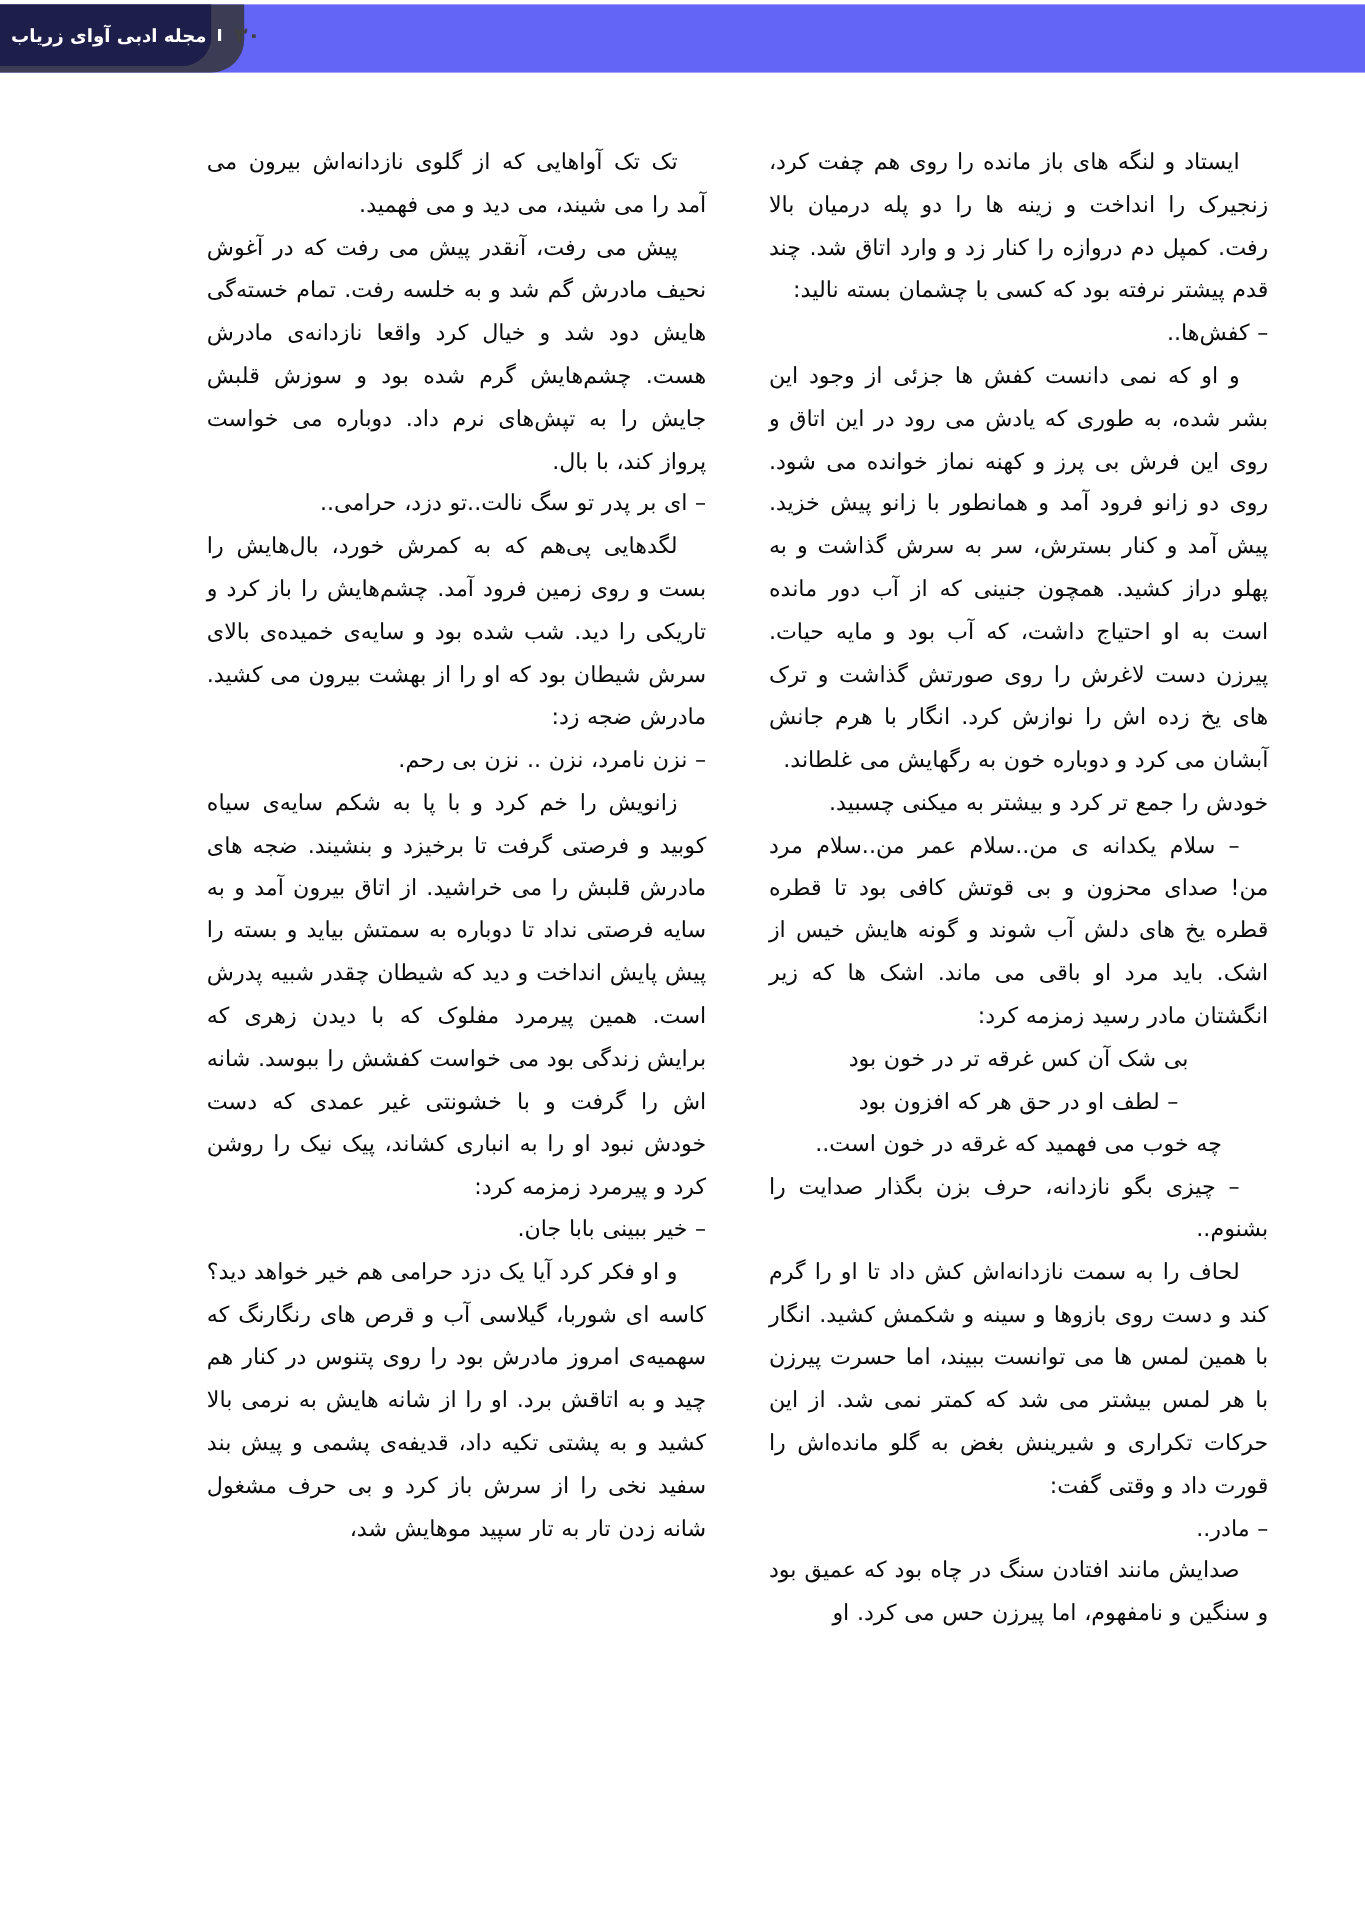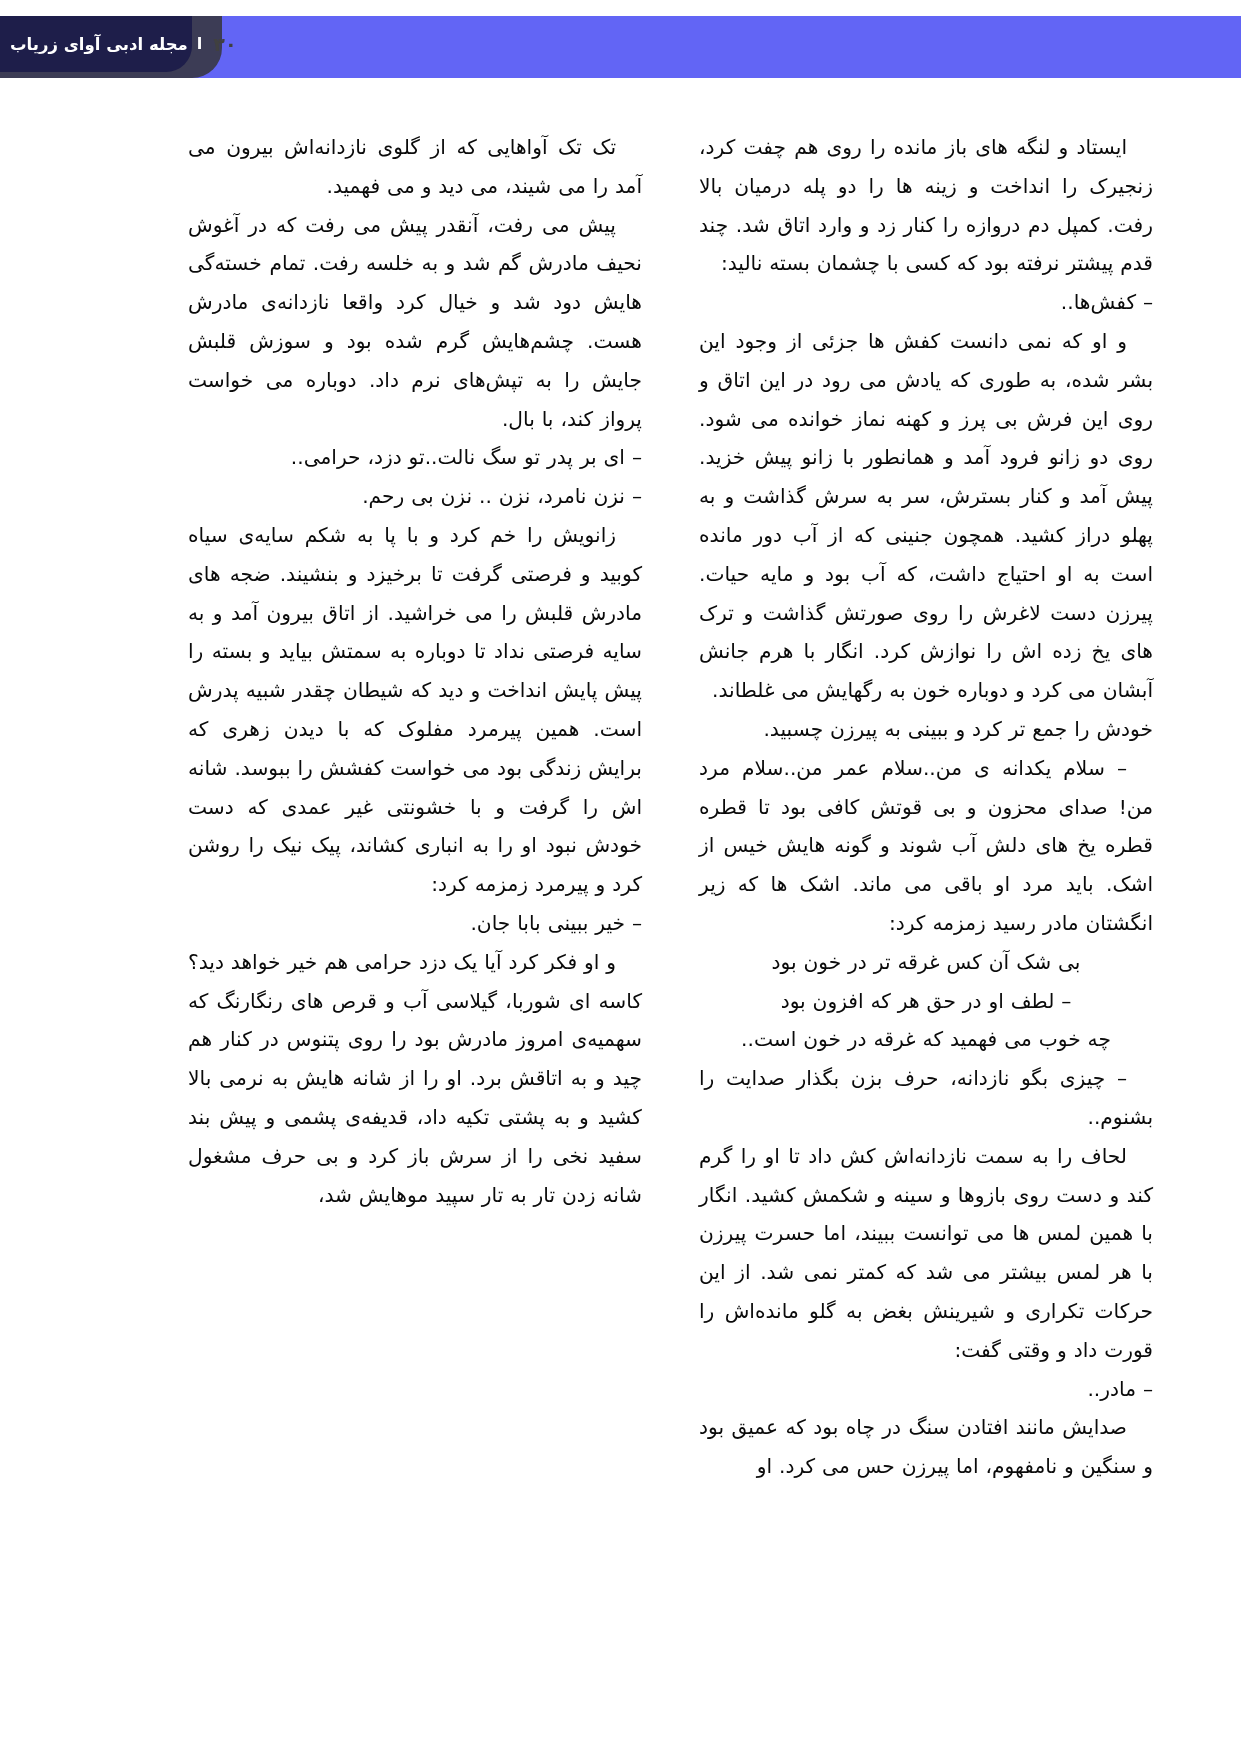--- a/index.html
+++ b/index.html
@@ -12,21 +12,21 @@
     height: 1754px;
     background: #ffffff;
     font-family: "DejaVu Sans", "Liberation Sans", sans-serif;
     position: relative;
     overflow: hidden;
   }
 
   
   .page-header {
     position: absolute;
-    top: 16px;
+    top: 4px;
     left: 0;
     width: 1241px;
     height: 62px;
   }
   .header-accent-bar {
     position: absolute;
     top: 0;
     left: 0;
     width: 1241px;
     height: 62px;
@@ -139,34 +139,35 @@
     <span class="page-number">۳۰</span>
   </div>
 </div>
 
 <div class="content">
 
   <div class="column">
     <p class="indent">ایستاد و لنگه های باز مانده را روی هم چفت کرد، زنجیرک را انداخت و زینه ها را دو پله درمیان بالا رفت. کمپل دم دروازه را کنار زد و وارد اتاق شد.  چند قدم پیشتر نرفته بود که کسی با چشمان بسته نالید:</p>
     <p class="end-right">– کفش‌ها..</p>
     <p class="indent">و او که نمی دانست کفش ها جزئی از وجود این بشر شده، به طوری که یادش می رود در این اتاق و روی این فرش بی پرز و کهنه نماز خوانده می شود. روی دو زانو فرود آمد و همانطور با زانو پیش خزید. پیش آمد و کنار بسترش، سر به سرش گذاشت و به پهلو دراز کشید. همچون جنینی که از آب دور مانده است به او احتیاج داشت، که آب بود و مایه حیات. پیرزن دست لاغرش را روی صورتش گذاشت و ترک های یخ زده اش را نوازش کرد. انگار با هرم جانش آبشان می کرد و دوباره خون به رگهایش می غلطاند.</p>
-    <p class="end-right">خودش را جمع تر کرد و ببینی به پیرزن چسبید.</p>
+    <p class="end-right">خودش را جمع تر کرد و بیشتر به میکنی چسبید.</p>
     <p class="indent">– سلام یکدانه ی من..سلام عمر من..سلام مرد من! صدای محزون و بی قوتش کافی بود تا قطره قطره یخ های دلش آب شوند و گونه هایش خیس از اشک. باید مرد او باقی می ماند. اشک ها که زیر انگشتان مادر رسید زمزمه کرد:</p>
     <p class="centered-line">بی شک آن کس غرقه تر در خون بود</p>
     <p class="centered-line">– لطف او در حق هر که افزون بود</p>
     <p class="centered-line">چه خوب می فهمید که غرقه در خون است..</p>
     <p class="indent">–  چیزی بگو  نازدانه،  حرف  بزن  بگذار  صدایت  را بشنوم..</p>
     <p class="indent">لحاف را به سمت نازدانه‌اش کش داد تا او را گرم کند و دست روی بازوها و سینه و شکمش کشید. انگار با همین لمس ها می توانست ببیند، اما حسرت پیرزن با هر لمس بیشتر می شد که کمتر نمی شد. از این حرکات تکراری و شیرینش بغض به گلو مانده‌اش را قورت داد و وقتی گفت:</p>
     <p class="end-right">– مادر..</p>
     <p class="indent">صدایش مانند افتادن سنگ در چاه بود که عمیق بود و سنگین و نامفهوم، اما پیرزن حس می کرد. او</p>
   </div>
 
   <div class="column">
     <p class="indent">تک تک آواهایی که از گلوی نازدانه‌اش بیرون می آمد را می شیند، می دید و می فهمید.</p>
     <p class="indent">پیش می رفت، آنقدر پیش می رفت که در آغوش نحیف مادرش گم شد و به خلسه رفت. تمام خسته‌گی هایش دود شد و خیال کرد واقعا نازدانه‌ی مادرش هست. چشم‌هایش گرم شده بود و سوزش قلبش جایش را به تپش‌های نرم داد. دوباره می خواست پرواز کند، با بال.</p>
     <p class="end-right">– ای بر پدر تو سگ نالت..تو دزد، حرامی..</p>
+    <p class="indent">لگدهایی پی‌هم  که به کمرش خورد، بال‌هایش را بست و روی زمین فرود آمد. چشم‌هایش را باز کرد و تاریکی را دید. شب شده بود و سایه‌ی خمیده‌ی بالای سرش شیطان بود که او را از بهشت بیرون می کشید. مادرش ضجه زد:</p>
     <p class="end-right">– نزن نامرد، نزن .. نزن بی رحم.</p>
     <p class="indent">زانویش را خم کرد و با پا به شکم سایه‌ی سیاه کوبید و فرصتی گرفت تا برخیزد و بنشیند. ضجه های مادرش قلبش را می خراشید. از اتاق بیرون آمد و به سایه فرصتی نداد تا دوباره به سمتش بیاید و بسته را پیش پایش انداخت و دید که شیطان چقدر شبیه پدرش است. همین پیرمرد مفلوک که با دیدن زهری که برایش زندگی بود می خواست کفشش را ببوسد. شانه اش را گرفت و با خشونتی غیر عمدی که دست خودش نبود او را به انباری کشاند، پیک نیک را روشن کرد و پیرمرد زمزمه کرد:</p>
     <p class="end-right">– خیر ببینی بابا جان.</p>
     <p class="indent">و او فکر کرد آیا یک دزد حرامی هم خیر خواهد دید؟ کاسه ای شوربا، گیلاسی آب و قرص های رنگارنگ که سهمیه‌ی امروز مادرش بود را روی پتنوس در کنار هم چید و به اتاقش برد. او را از شانه هایش به نرمی بالا کشید و به پشتی تکیه داد، قدیفه‌ی پشمی و پیش بند سفید نخی را از سرش باز کرد و بی حرف مشغول شانه زدن تار به تار سپید موهایش شد،</p>
   </div>
 
 </div>
 
 </body></html>

